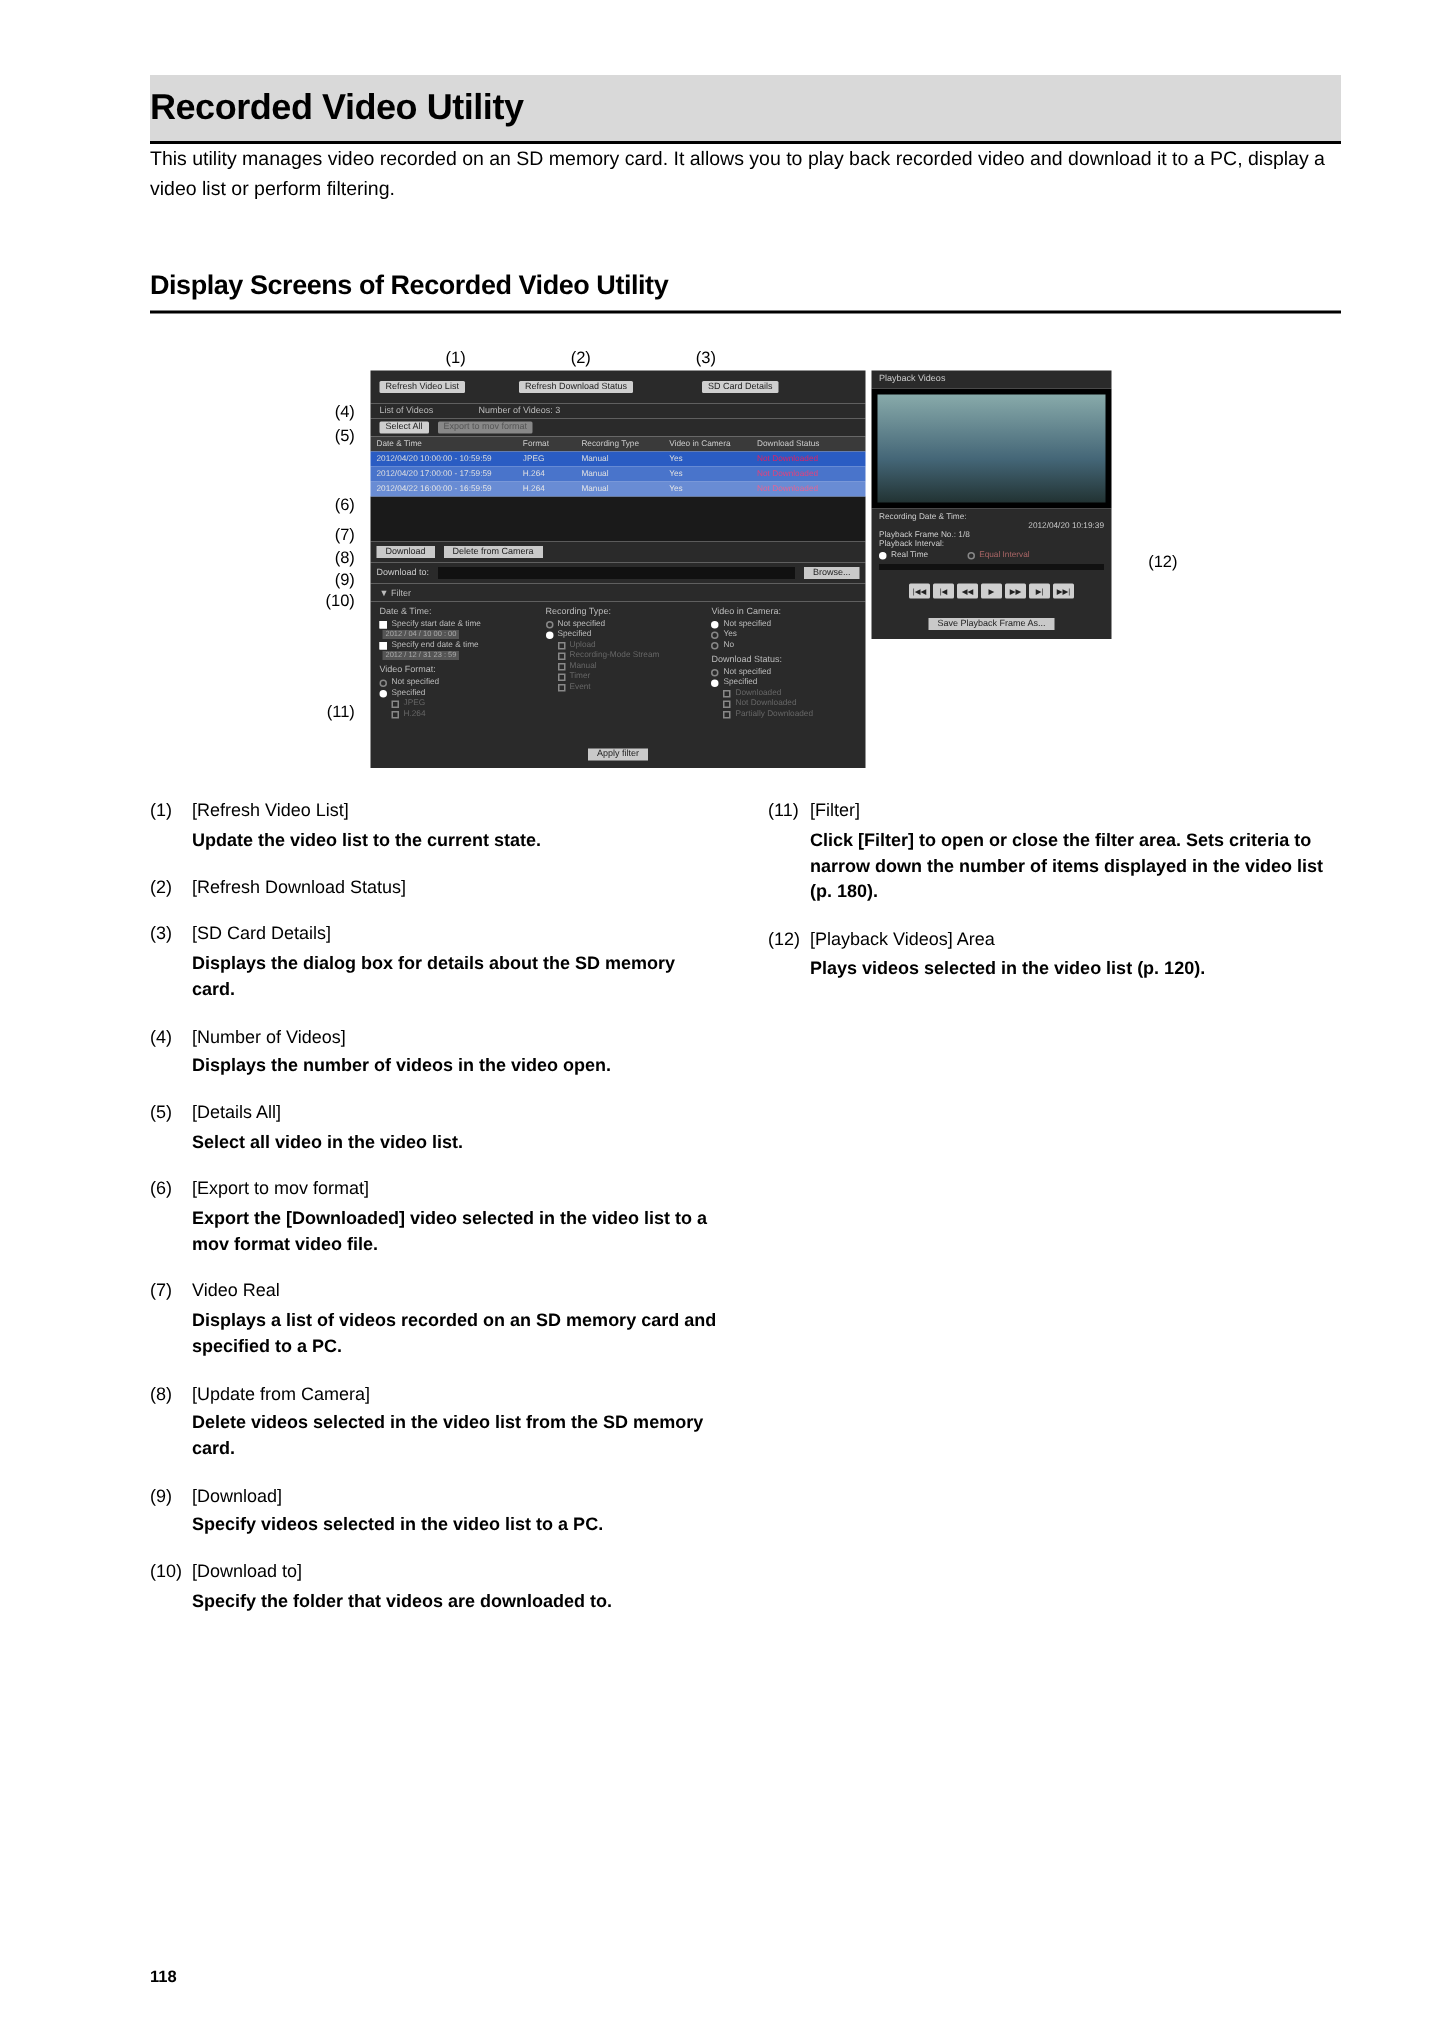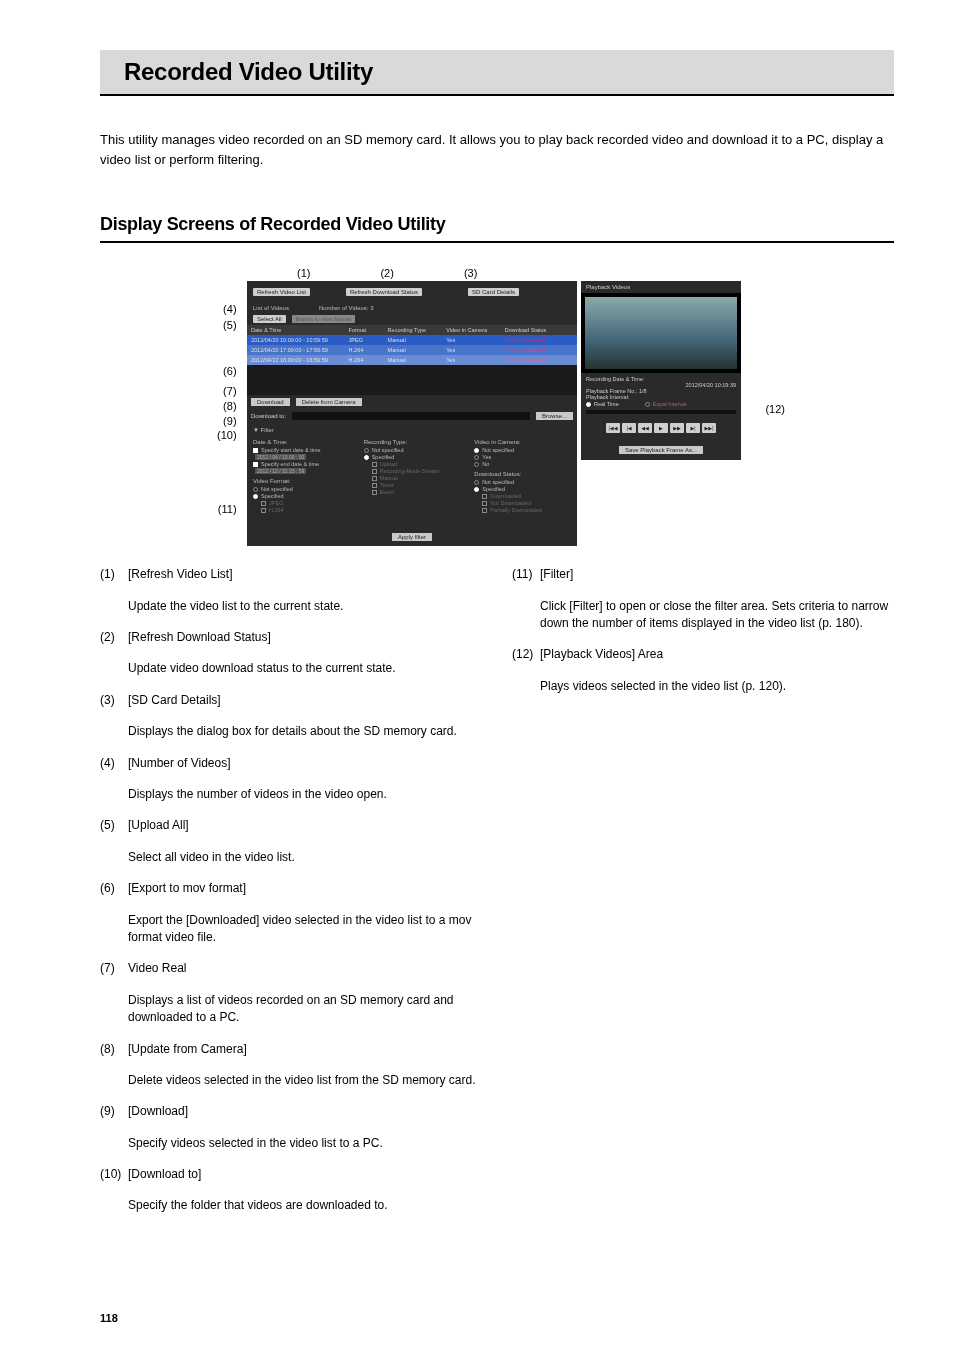--- a/index.html
+++ b/index.html
@@ -1,18 +1,18 @@
 <!DOCTYPE html>
 <html><head>
 <meta charset="utf-8">
 <style>
   * { box-sizing: border-box; margin: 0; padding: 0; }
   html, body { width: 954px; background: #fff; font-family: Arial, Helvetica, sans-serif; color: #000; }
   .page { padding: 50px 60px 40px 100px; position: relative; min-height: 1350px; }
-  .title-bar { background: #d9d9d9; border-bottom: 2px solid #000; padding: 8px 24px; margin-bottom: 34px; }
+  .title-bar { background: #d9d9d9; border-bottom: 2px solid #000; padding: 8px 0; }
   .title-bar h1 { font-size: 24px; font-weight: bold; font-family: Arial, sans-serif; letter-spacing: -0.3px; }
   .intro { font-size: 13px; line-height: 1.55; margin-bottom: 44px; }
   .sect-h { font-size: 18px; font-weight: bold; border-bottom: 2px solid #000; padding-bottom: 6px; margin-bottom: 24px; letter-spacing: -0.3px; }
   .fig-wrap { position: relative; width: 500px; margin: 0 auto 20px auto; }
   .callouts-top { display:flex; gap:70px; margin-left:50px; font-size:11px; margin-bottom:2px;}
   .callouts-top span{display:inline-block;}
   .callouts-left { position:absolute; left:-30px; top:36px; font-size:11px; text-align:right; }
   .callouts-left div{ margin-bottom:3px; }
   .callouts-right { position:absolute; right:-38px; top:136px; font-size:11px; }
   
@@ -53,21 +53,21 @@
   .pb-btns .b{width:14px;height:10px;background:#cfcfcf;border-radius:1px;display:flex;align-items:center;justify-content:center;font-size:5px;color:#222;}
   .pb-save{background:#2a2a2a;padding:2px 0 4px 0;text-align:center;}
   
   
   .cols { display:flex; gap:30px; margin-top:10px;}
   .col { flex:1; font-size:12px; }
   .item { margin-bottom:14px; line-height:1.45;}
   .item .h{ display:flex; }
   .item .num{ width:28px; flex:none; }
   .item .lbl{ }
-  .item .desc{ margin-left:28px; margin-top:14px; }
+  .item .desc{ margin-left:28px; margin-top:2px;font-weight:bold; }
   .pgnum { position:absolute; left:100px; bottom:26px; font-size:11px; font-weight:bold; }
 </style>
 </head>
 <body>
 
 <div class="page">
   <div class="title-bar">
     <h1>Recorded Video Utility</h1>
   </div>
 
@@ -295,56 +295,55 @@
             <span class="num">(1)</span>
             <span class="lbl">[Refresh Video List]</span>
           </div>
           <div class="desc">Update the video list to the current state.</div>
         </div>
         <div class="item">
           <div class="h">
             <span class="num">(2)</span>
             <span class="lbl">[Refresh Download Status]</span>
           </div>
-          <div class="desc">Update video download status to the current state.</div>
         </div>
         <div class="item">
           <div class="h">
             <span class="num">(3)</span>
             <span class="lbl">[SD Card Details]</span>
           </div>
           <div class="desc">Displays the dialog box for details about the SD memory card.</div>
         </div>
         <div class="item">
           <div class="h">
             <span class="num">(4)</span>
             <span class="lbl">[Number of Videos]</span>
           </div>
           <div class="desc">Displays the number of videos in the video open.</div>
         </div>
         <div class="item">
           <div class="h">
             <span class="num">(5)</span>
-            <span class="lbl">[Upload All]</span>
+            <span class="lbl">[Details All]</span>
           </div>
           <div class="desc">Select all video in the video list.</div>
         </div>
         <div class="item">
           <div class="h">
             <span class="num">(6)</span>
             <span class="lbl">[Export to mov format]</span>
           </div>
           <div class="desc">Export the [Downloaded] video selected in the video list to a mov format video file.</div>
         </div>
         <div class="item">
           <div class="h">
             <span class="num">(7)</span>
             <span class="lbl">Video Real</span>
           </div>
-          <div class="desc">Displays a list of videos recorded on an SD memory card and downloaded to a PC.</div>
+          <div class="desc">Displays a list of videos recorded on an SD memory card and specified to a PC.</div>
         </div>
         <div class="item">
           <div class="h">
             <span class="num">(8)</span>
             <span class="lbl">[Update from Camera]</span>
           </div>
           <div class="desc">Delete videos selected in the video list from the SD memory card.</div>
         </div>
         <div class="item">
           <div class="h">

